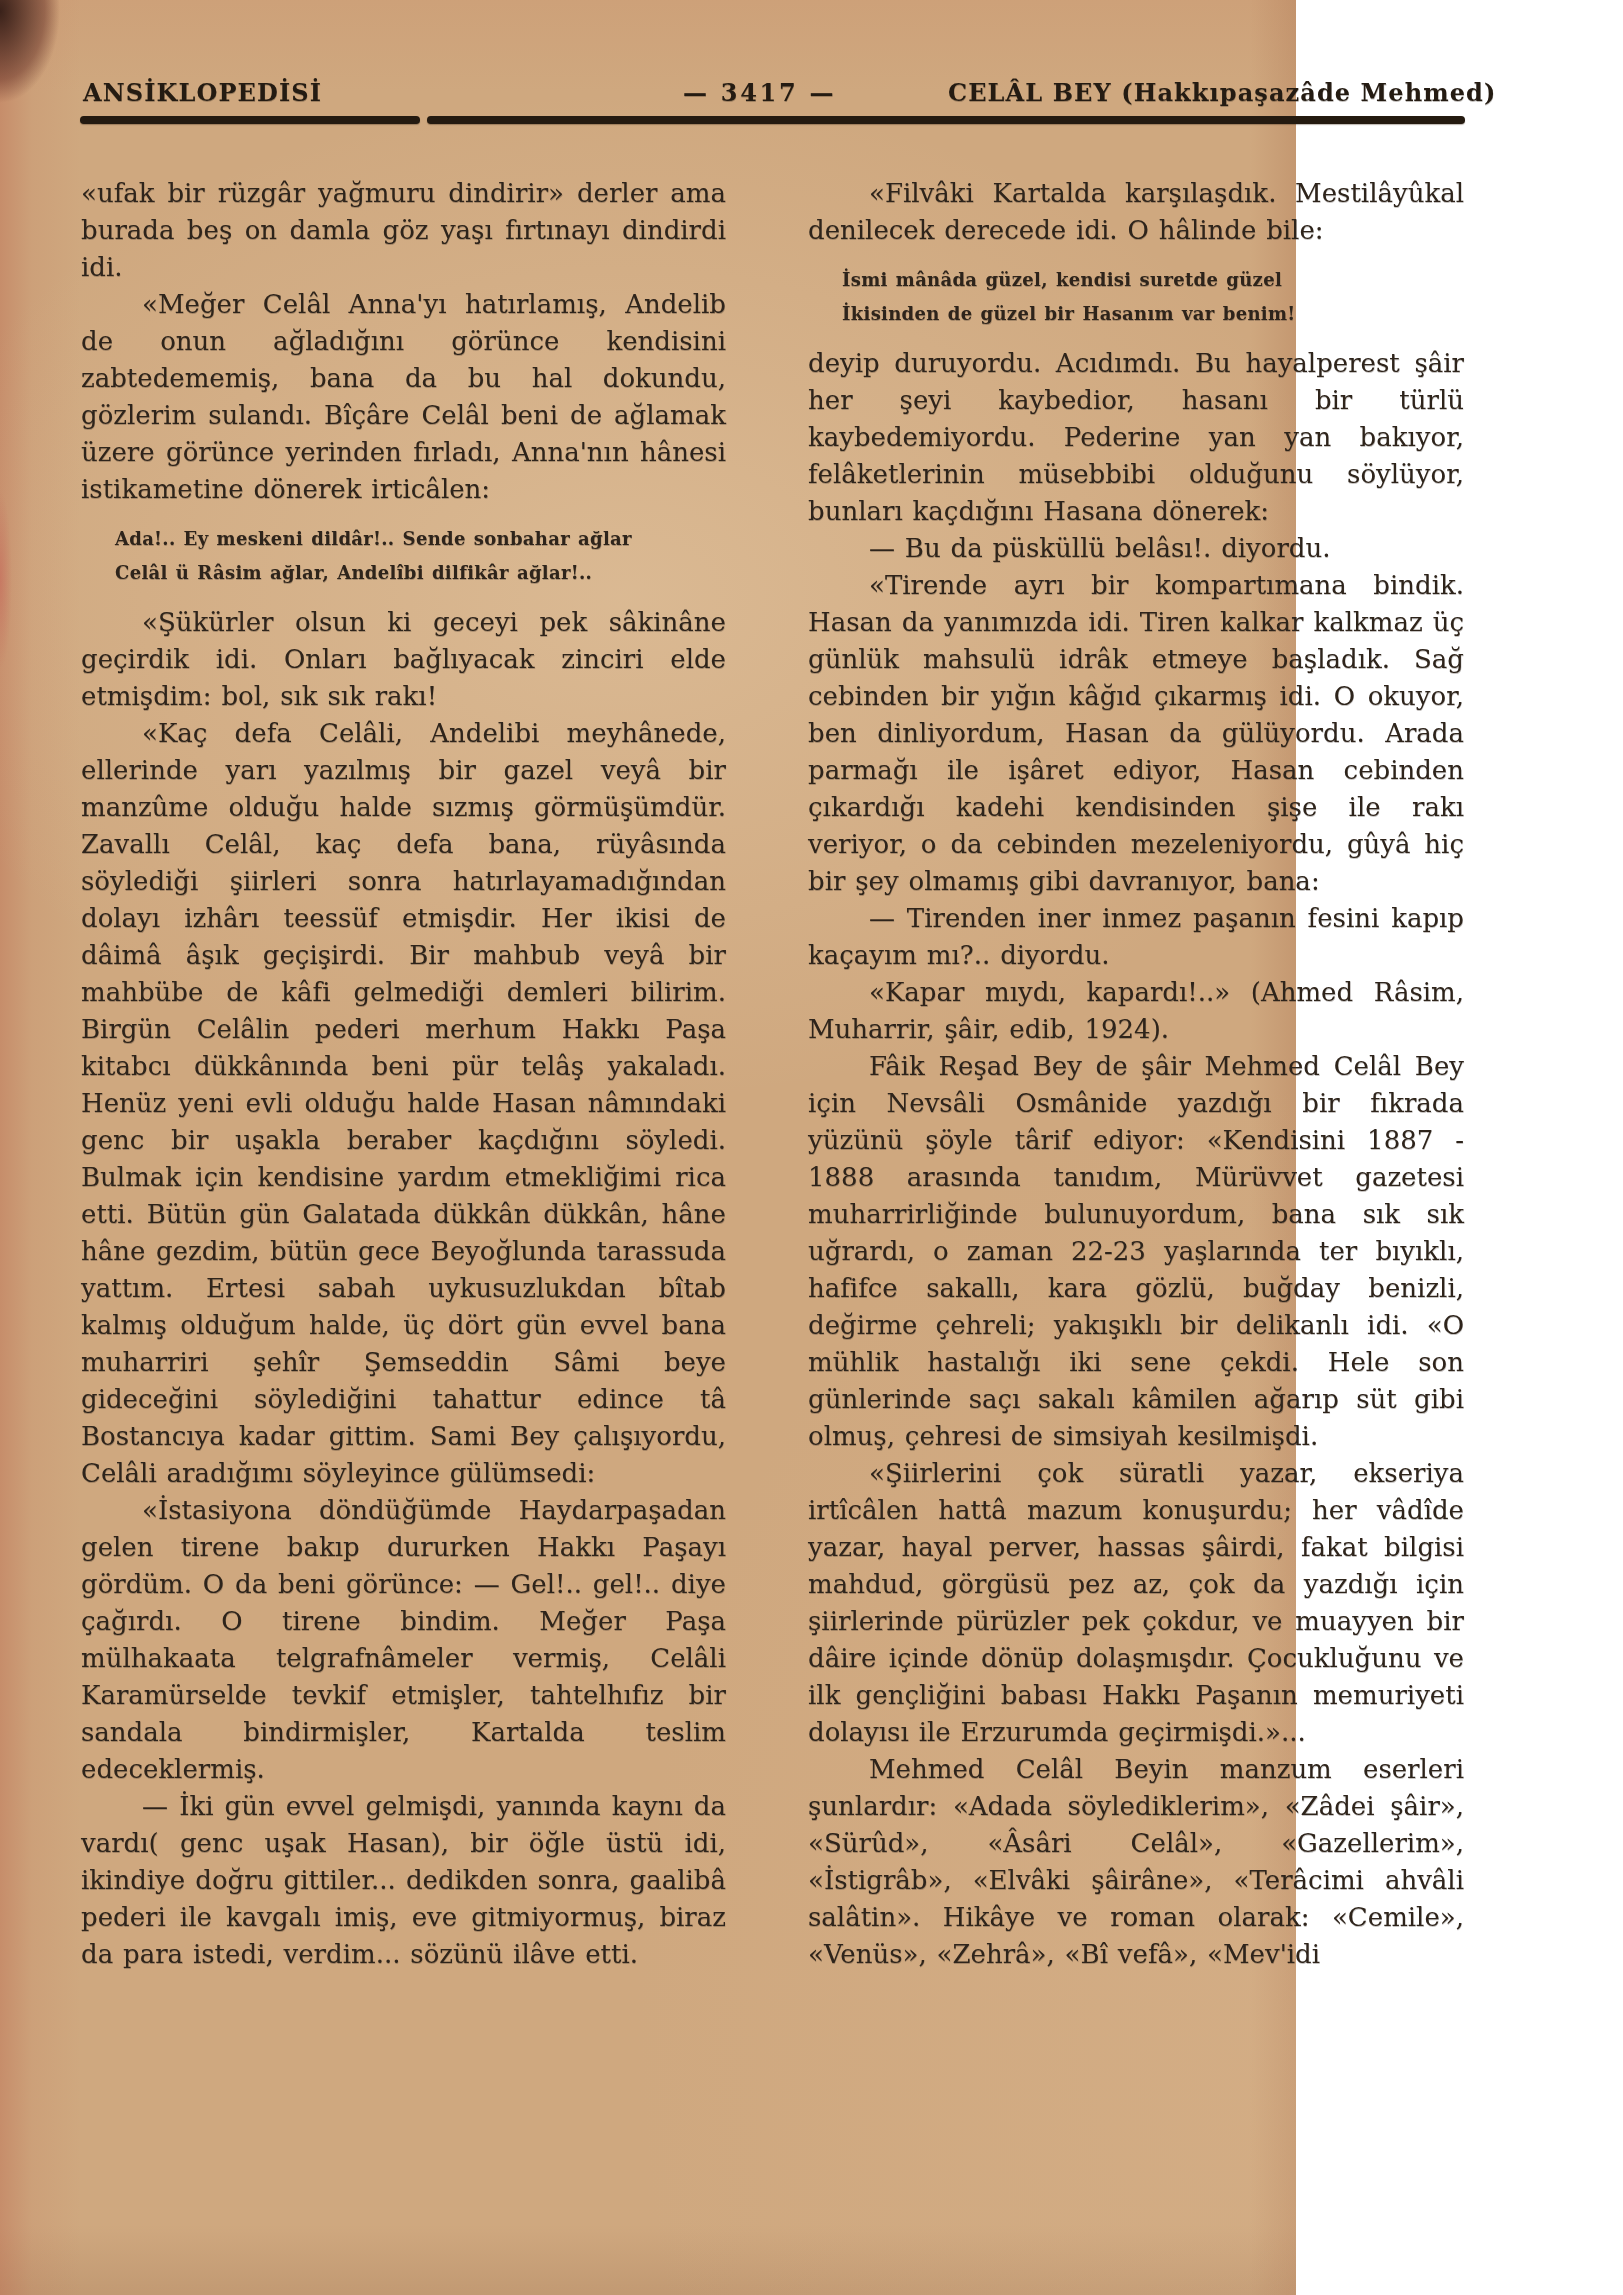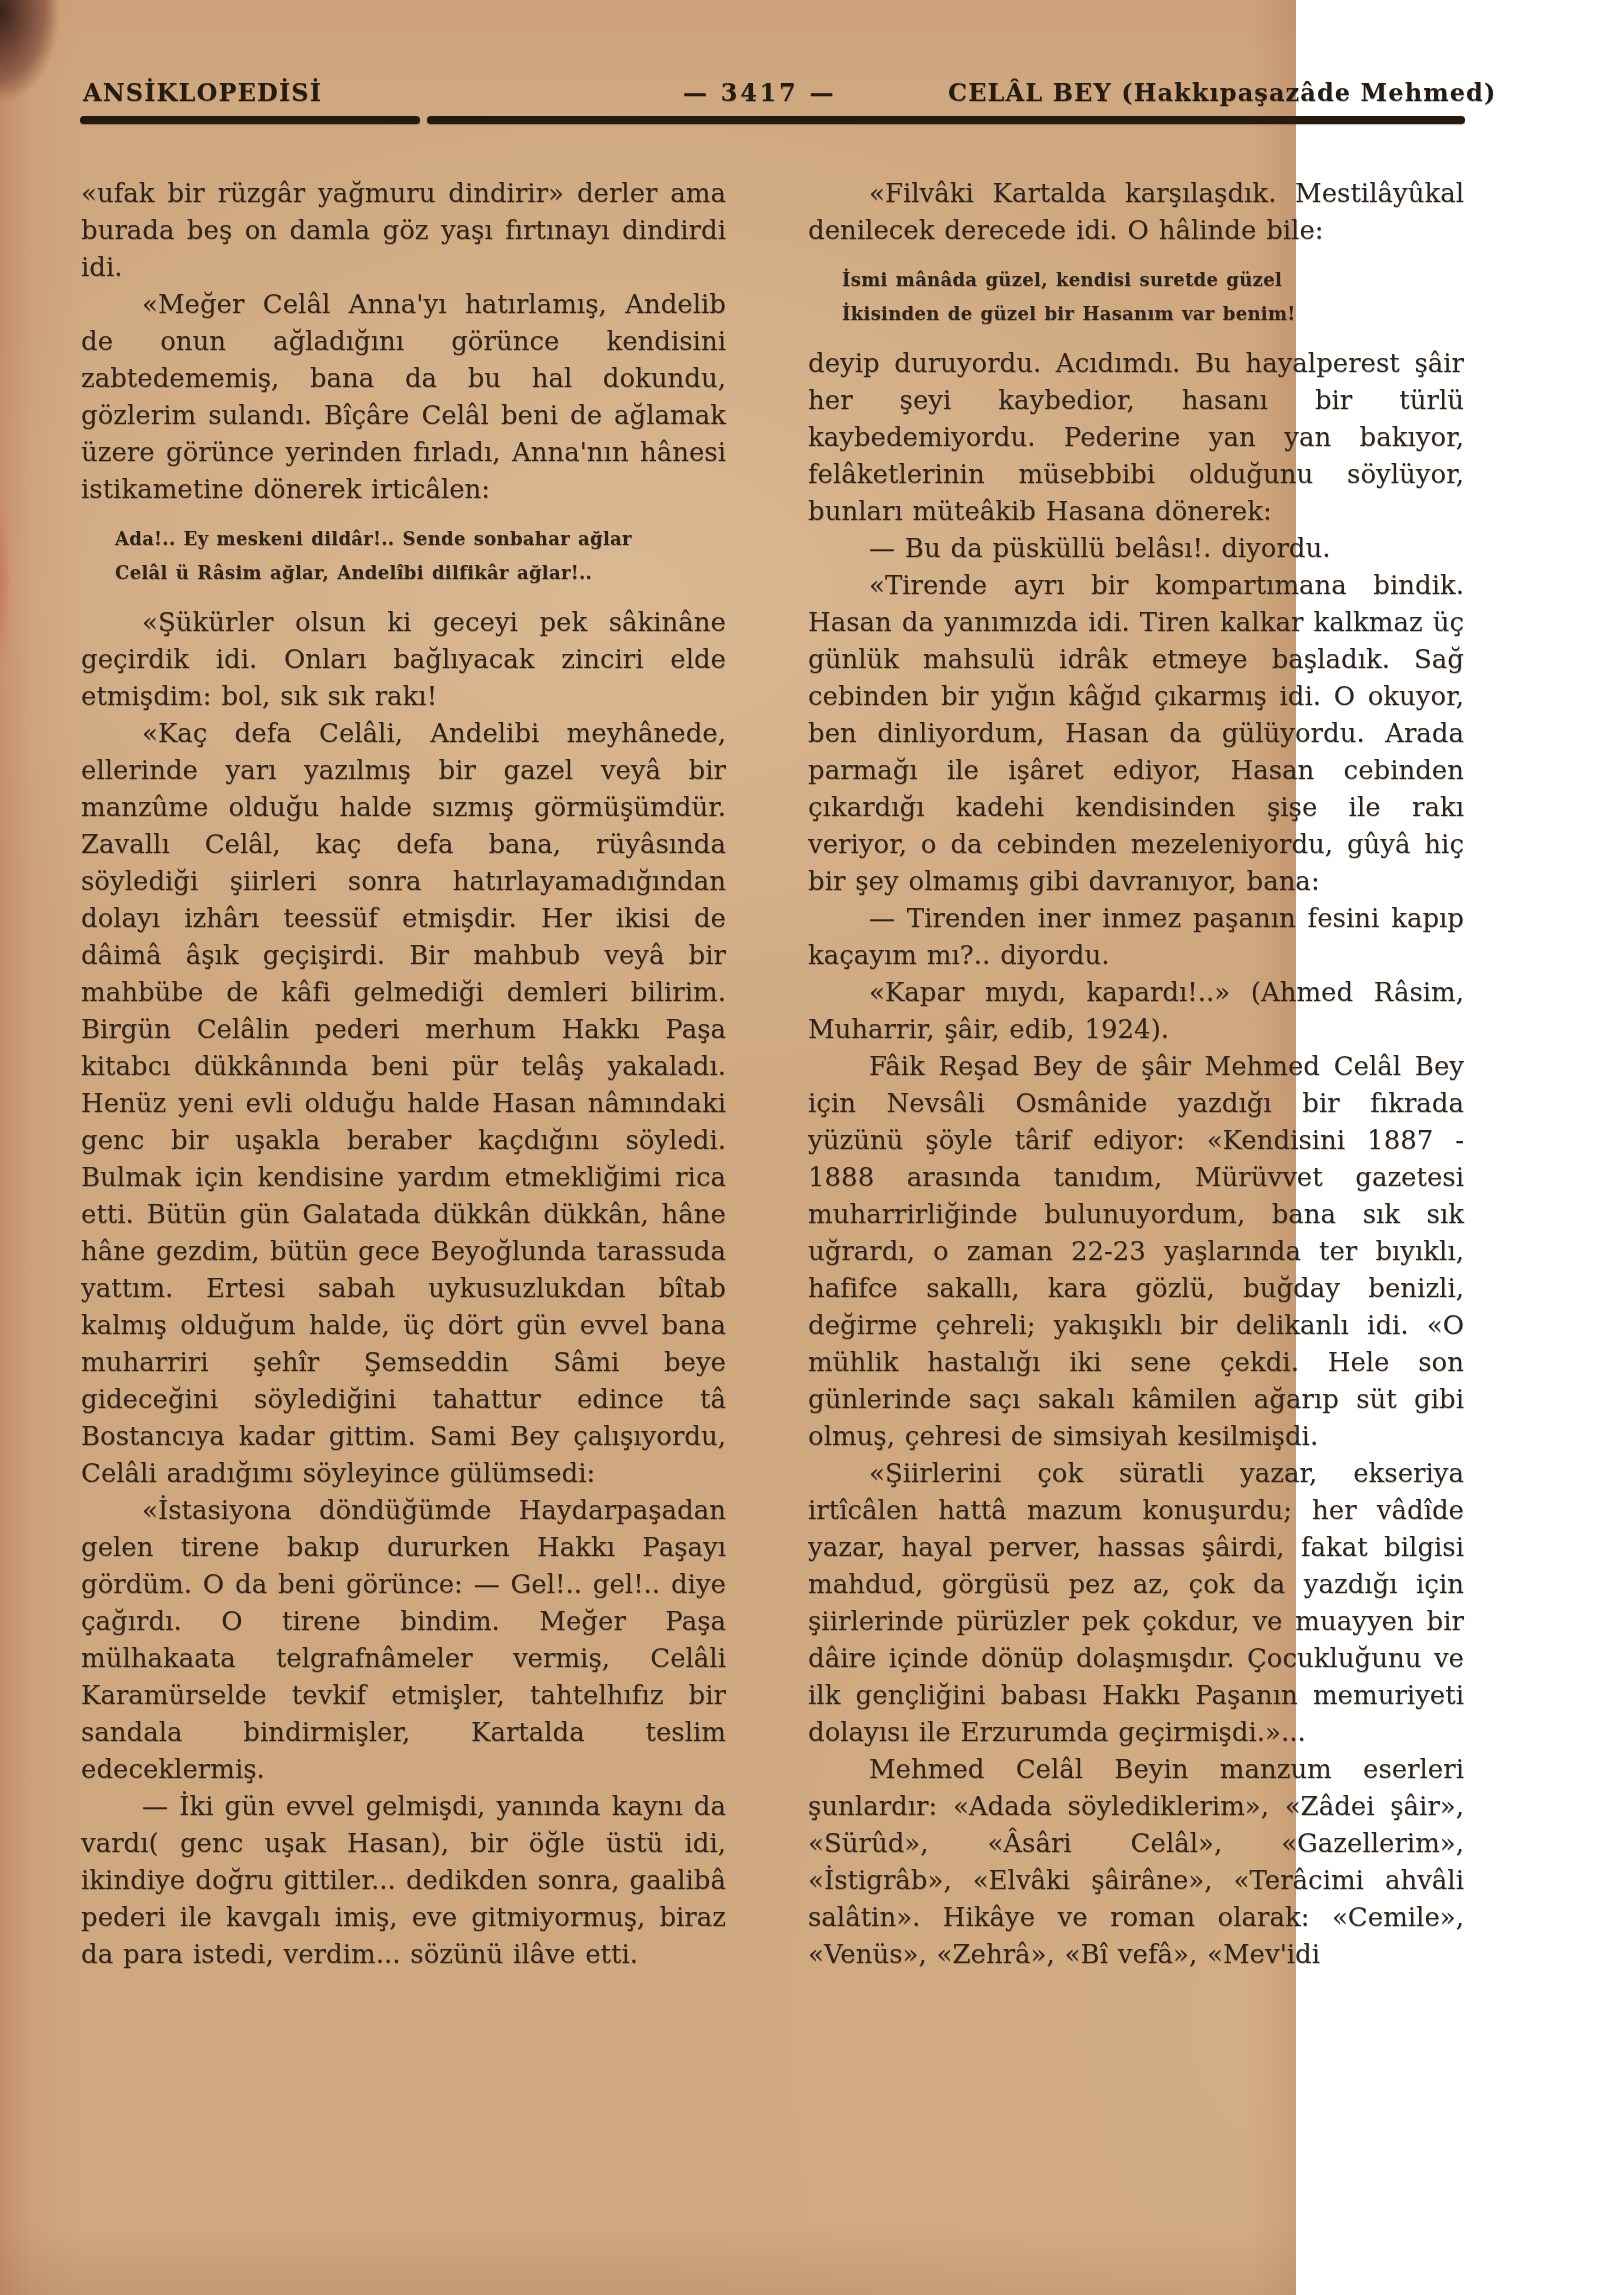--- a/index.html
+++ b/index.html
@@ -95,21 +95,21 @@
         <p class="para indent">«Kaç defa Celâli, Andelibi meyhânede, ellerinde yarı yazılmış bir gazel veyâ bir manzûme olduğu halde sızmış görmüşümdür. Zavallı Celâl, kaç defa bana, rüyâsında söylediği şiirleri sonra hatırlayamadığından dolayı izhârı teessüf etmişdir. Her ikisi de dâimâ âşık geçişirdi. Bir mahbub veyâ bir mahbübe de kâfi gelmediği demleri bilirim. Birgün Celâlin pederi merhum Hakkı Paşa kitabcı dükkânında beni pür telâş yakaladı. Henüz yeni evli olduğu halde Hasan nâmındaki genc bir uşakla beraber kaçdığını söyledi. Bulmak için kendisine yardım etmekliğimi rica etti. Bütün gün Galatada dükkân dükkân, hâne hâne gezdim, bütün gece Beyoğlunda tarassuda yattım. Ertesi sabah uykusuzlukdan bîtab kalmış olduğum halde, üç dört gün evvel bana muharriri şehîr Şemseddin Sâmi beye gideceğini söylediğini tahattur edince tâ Bostancıya kadar gittim. Sami Bey çalışıyordu, Celâli aradığımı söyleyince gülümsedi:</p>
         <p class="para indent">«İstasiyona döndüğümde Haydarpaşadan gelen tirene bakıp dururken Hakkı Paşayı gördüm. O da beni görünce: — Gel!.. gel!.. diye çağırdı. O tirene bindim. Meğer Paşa mülhakaata telgrafnâmeler vermiş, Celâli Karamürselde tevkif etmişler, tahtelhıfız bir sandala bindirmişler, Kartalda teslim edeceklermiş.</p>
         <p class="para indent">— İki gün evvel gelmişdi, yanında kaynı da vardı( genc uşak Hasan), bir öğle üstü idi, ikindiye doğru gittiler... dedikden sonra, gaalibâ pederi ile kavgalı imiş, eve gitmiyormuş, biraz da para istedi, verdim... sözünü ilâve etti.</p>
       </section>
     <section class="col col-right">
         <p class="para indent">«Filvâki Kartalda karşılaşdık. Mestilâyûkal denilecek derecede idi. O hâlinde bile:</p>
         <div class="verse">
           <div class="verse-line">İsmi mânâda güzel, kendisi suretde güzel</div>
           <div class="verse-line">İkisinden de güzel bir Hasanım var benim!</div>
         </div>
-        <p class="para">deyip duruyordu. Acıdımdı. Bu hayalperest şâir her şeyi kaybedior, hasanı bir türlü kaybedemiyordu. Pederine yan yan bakıyor, felâketlerinin müsebbibi olduğunu söylüyor, bunları müteâkib Hasana dönerek:</p>
+        <p class="para">deyip duruyordu. Acıdımdı. Bu hayalperest şâir her şeyi kaybedior, hasanı bir türlü kaybedemiyordu. Pederine yan yan bakıyor, felâketlerinin müsebbibi olduğunu söylüyor, bunları kaçdığını Hasana dönerek:</p>
         <p class="para indent">— Bu da püsküllü belâsı!. diyordu.</p>
         <p class="para indent">«Tirende ayrı bir kompartımana bindik. Hasan da yanımızda idi. Tiren kalkar kalkmaz üç günlük mahsulü idrâk etmeye başladık. Sağ cebinden bir yığın kâğıd çıkarmış idi. O okuyor, ben dinliyordum, Hasan da gülüyordu. Arada parmağı ile işâret ediyor, Hasan cebinden çıkardığı kadehi kendisinden şişe ile rakı veriyor, o da cebinden mezeleniyordu, gûyâ hiç bir şey olmamış gibi davranıyor, bana:</p>
         <p class="para indent">— Tirenden iner inmez paşanın fesini kapıp kaçayım mı?.. diyordu.</p>
         <p class="para indent">«Kapar mıydı, kapardı!..» (Ahmed Râsim, Muharrir, şâir, edib, 1924).</p>
         <p class="para indent">Fâik Reşad Bey de şâir Mehmed Celâl Bey için Nevsâli Osmânide yazdığı bir fıkrada yüzünü şöyle târif ediyor: «Kendisini 1887 - 1888 arasında tanıdım, Mürüvvet gazetesi muharrirliğinde bulunuyordum, bana sık sık uğrardı, o zaman 22-23 yaşlarında ter bıyıklı, hafifce sakallı, kara gözlü, buğday benizli, değirme çehreli; yakışıklı bir delikanlı idi. «O mühlik hastalığı iki sene çekdi. Hele son günlerinde saçı sakalı kâmilen ağarıp süt gibi olmuş, çehresi de simsiyah kesilmişdi.</p>
         <p class="para indent">«Şiirlerini çok süratli yazar, ekseriya irtîcâlen hattâ mazum konuşurdu; her vâdîde yazar, hayal perver, hassas şâirdi, fakat bilgisi mahdud, görgüsü pez az, çok da yazdığı için şiirlerinde pürüzler pek çokdur, ve muayyen bir dâire içinde dönüp dolaşmışdır. Çocukluğunu ve ilk gençliğini babası Hakkı Paşanın memuriyeti dolayısı ile Erzurumda geçirmişdi.»...</p>
         <p class="para indent">Mehmed Celâl Beyin manzum eserleri şunlardır: «Adada söylediklerim», «Zâdei şâir», «Sürûd», «Âsâri Celâl», «Gazellerim», «İstigrâb», «Elvâki şâirâne», «Terâcimi ahvâli salâtin». Hikâye ve roman olarak: «Cemile», «Venüs», «Zehrâ», «Bî vefâ», «Mev'idi</p>
       </section>
   </main>
 </div>

